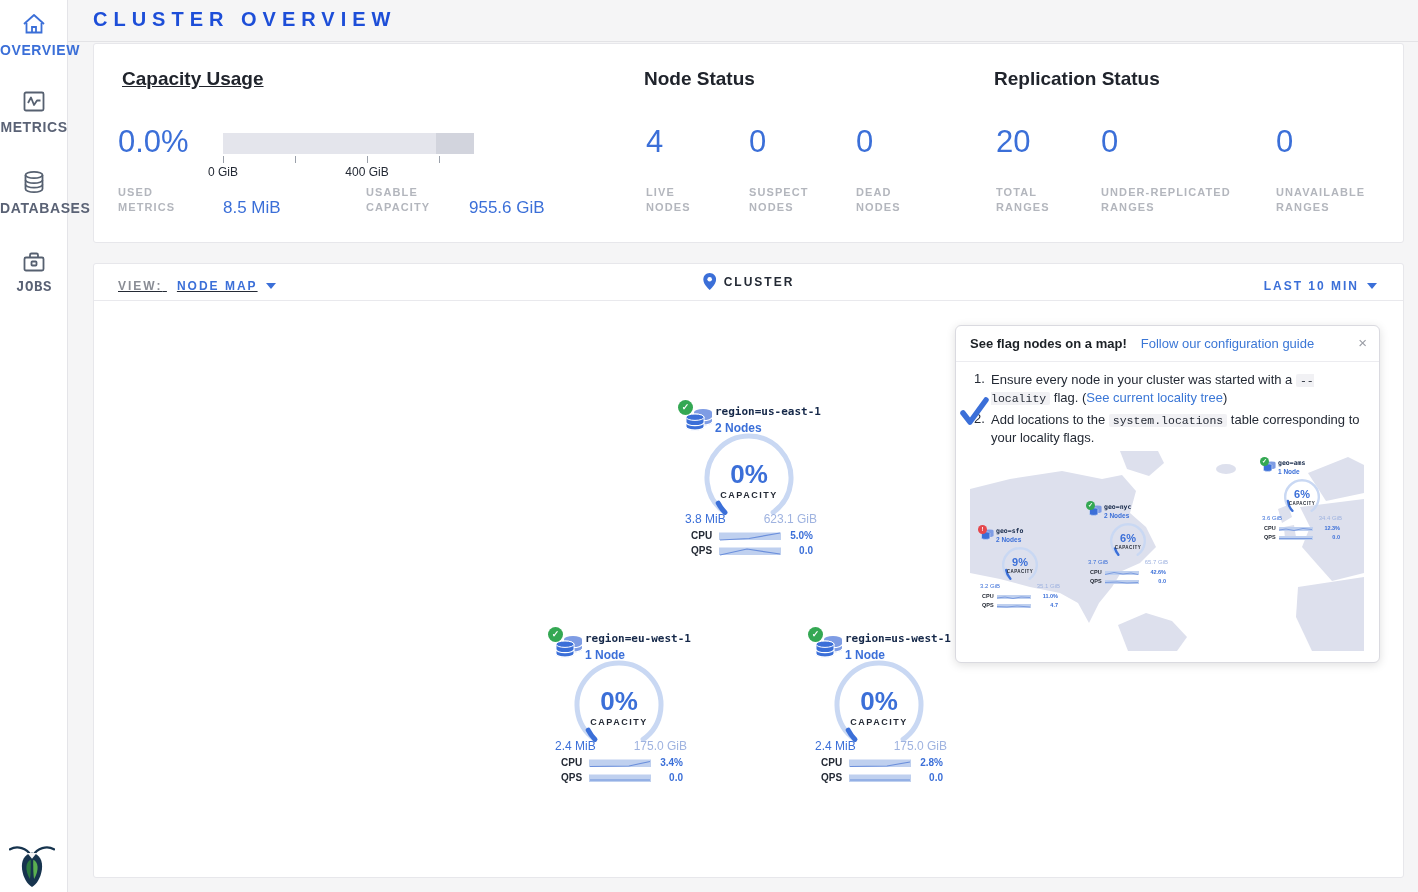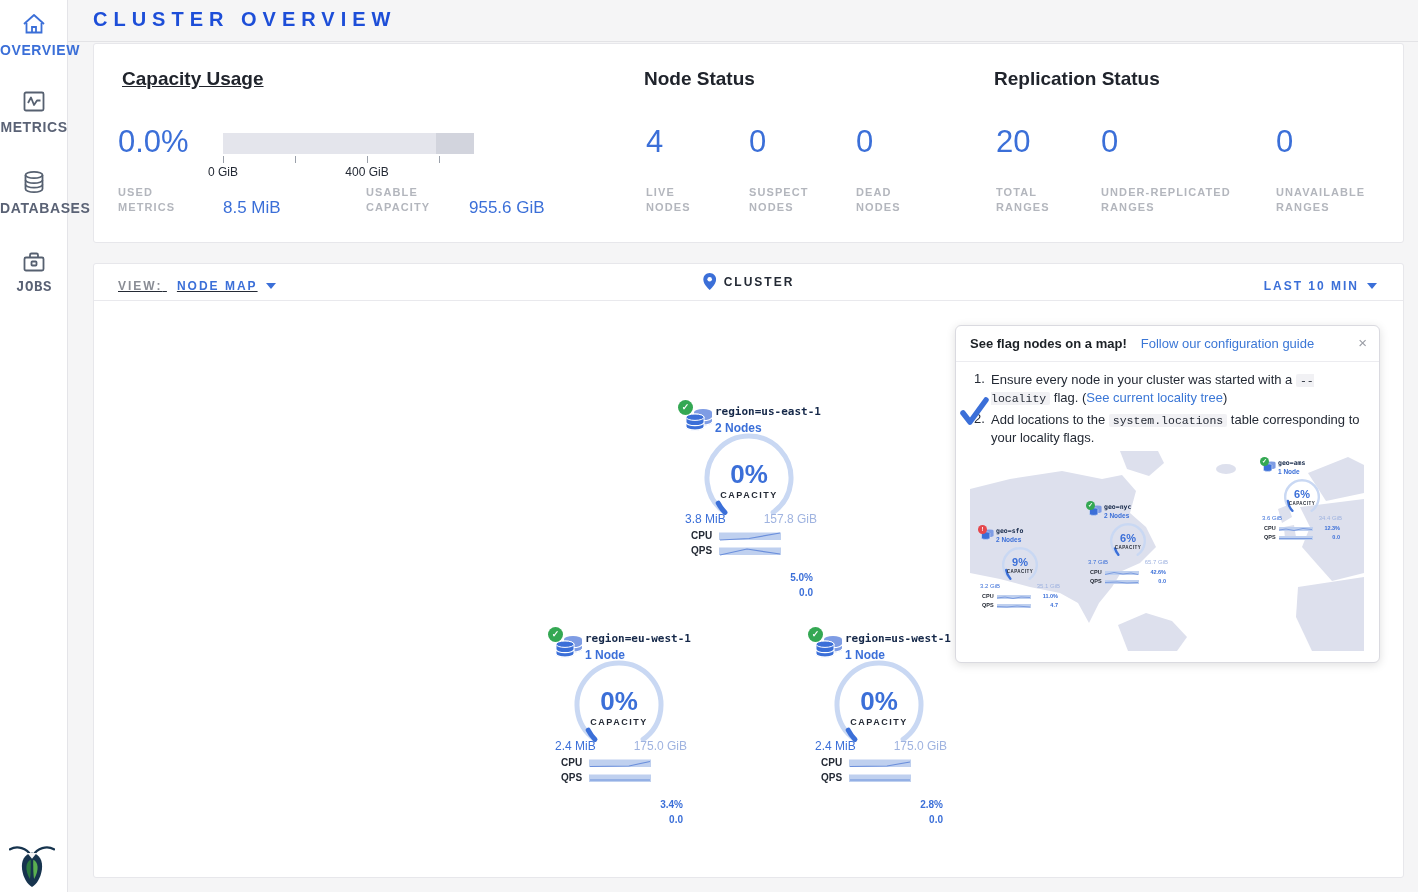--- a/index.html
+++ b/index.html
@@ -69,21 +69,21 @@
   .nw-pct { position:absolute; left:20px; top:60px; width:100px; text-align:center;
             font-size:26px; font-weight:700; color:#3b6fd8; line-height:1; }
   .nw-cap { position:absolute; left:20px; top:89px; width:100px; text-align:center;
             font-size:9px; font-weight:700; letter-spacing:1.5px; color:#242a35; }
   .nw-vals { position:absolute; left:0; top:111px; width:140px; font-size:12px; }
   .nw-used { position:absolute; left:6px; color:#3b6fd8; }
   .nw-total { position:absolute; right:2px; color:#9fb3e0; }
   .nw-row { position:absolute; left:0; width:140px; height:14px; }
   .nw-row-label { position:absolute; left:12px; top:1px; font-size:10px; font-weight:700; color:#242a35; }
   .nw-row-spark { position:absolute; left:40px; top:1px; }
-  .nw-row-val { position:absolute; right:6px; top:1px; font-size:10px; font-weight:700; color:#3b6fd8;margin-top:42px; }
+  .nw-row-val { position:absolute; right:6px; top:1px; font-size:10px; font-weight:700; color:#3b6fd8; }
 
   
   .popup { position:absolute; left:955px; top:325px; width:425px; height:338px; background:#fff;
            border:1px solid #dadae0; border-radius:6px; box-shadow:0 2px 10px rgba(0,0,0,0.13); z-index:20; }
   .popup-header { position:relative; height:36px; border-bottom:1px solid #ececf0;
                   display:flex; align-items:center; padding:0 14px; }
   .popup-title { font-size:13px; font-weight:700; color:#1c2126; }
   .popup-link { font-size:13px; color:#3b77d6; margin-left:14px; cursor:pointer; }
   .popup-close { position:absolute; right:12px; top:8px; font-size:15px; color:#9a9da5; cursor:pointer; }
   .popup-body { position:relative; padding:9px 16px 0 18px; font-size:13px; color:#242a35; }
@@ -246,21 +246,21 @@
       <div class="nw-region">region=us-east-1</div>
       <div class="nw-link">2 Nodes</div>
       <svg class="nw-ring" width="100" height="100" viewBox="0 0 100 100">
         <path d="M 25.9 84.4 A 42 42 0 1 1 74.1 84.4" fill="none" stroke="#c9d8f3" stroke-width="5" stroke-linecap="round"></path>
         <path d="M 25.9 84.4 A 42 42 0 0 1 19.2 75.1" fill="none" stroke="#3b6fd8" stroke-width="5" stroke-linecap="round"></path>
       </svg>
       <div class="nw-pct">0%</div>
       <div class="nw-cap">CAPACITY</div>
       <div class="nw-vals">
         <span class="nw-used">3.8 MiB</span>
-        <span class="nw-total">157.8 GiB</span>
+        <span class="nw-total">623.1 GiB</span>
       </div>
       <div class="nw-row" style="top:128px;">
         <span class="nw-row-label">CPU</span>
         <svg class="nw-row-spark" width="62" height="12">
           <rect x="0" y="2.5" width="62" height="7.5" fill="#bfd0ef"></rect>
           <polyline points="1,10 30,8.5 61,3" fill="none" stroke="#6b8fdc" stroke-width="1.2"></polyline>
         </svg>
         <span class="nw-row-val">5.0%</span>
       </div>
       <div class="nw-row" style="top:143px;">

